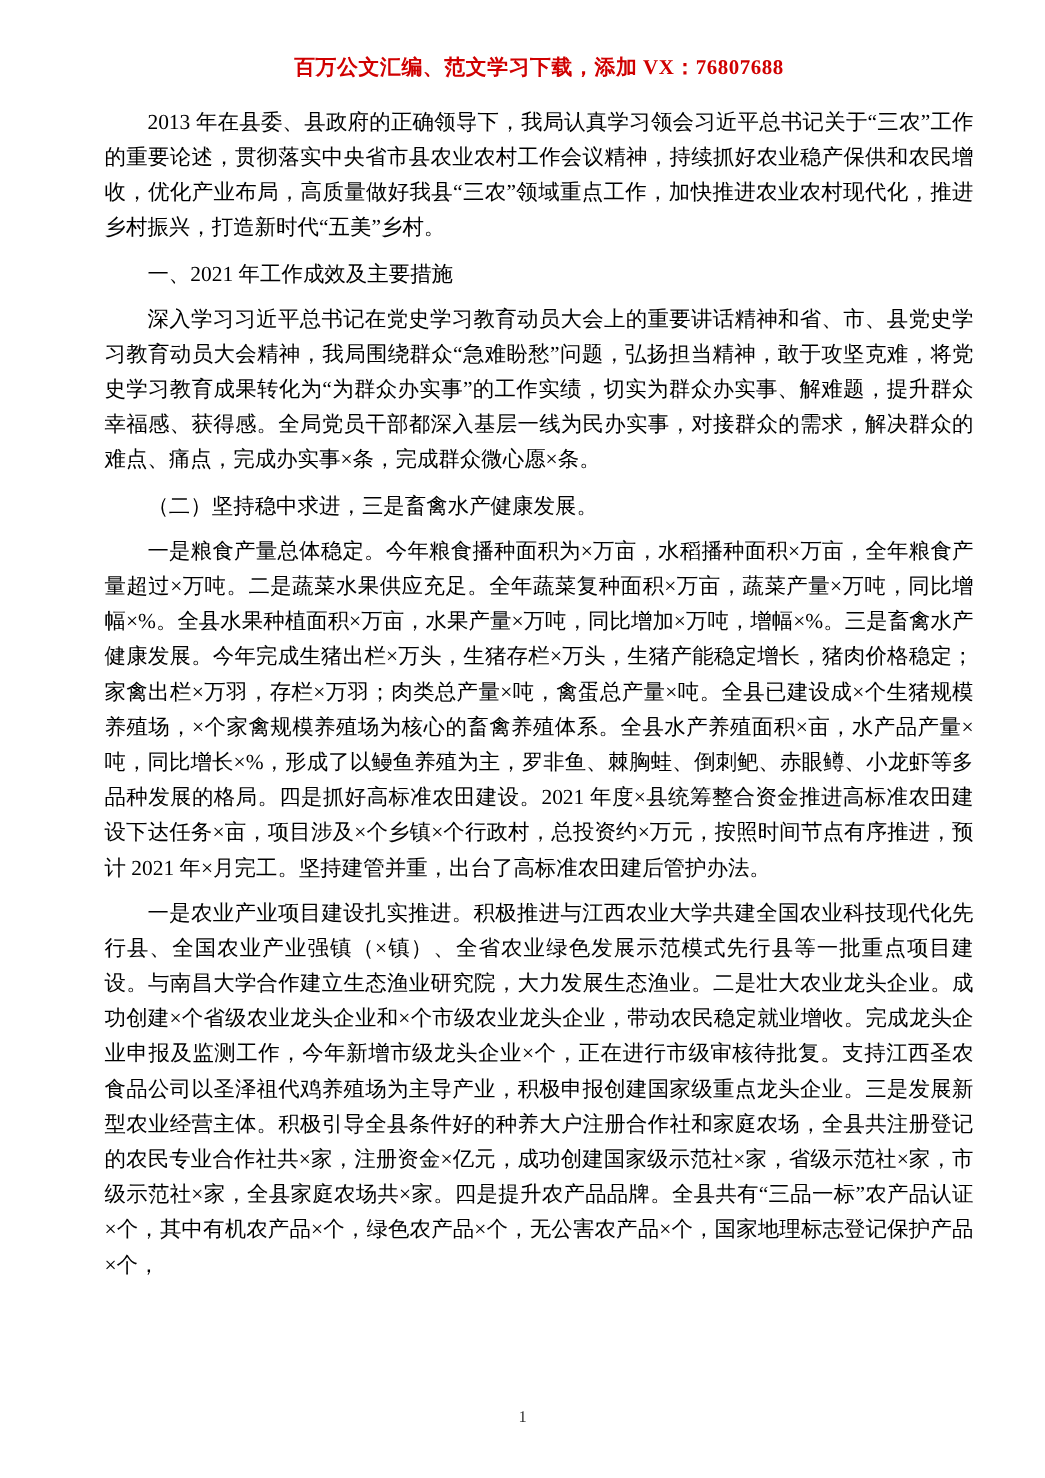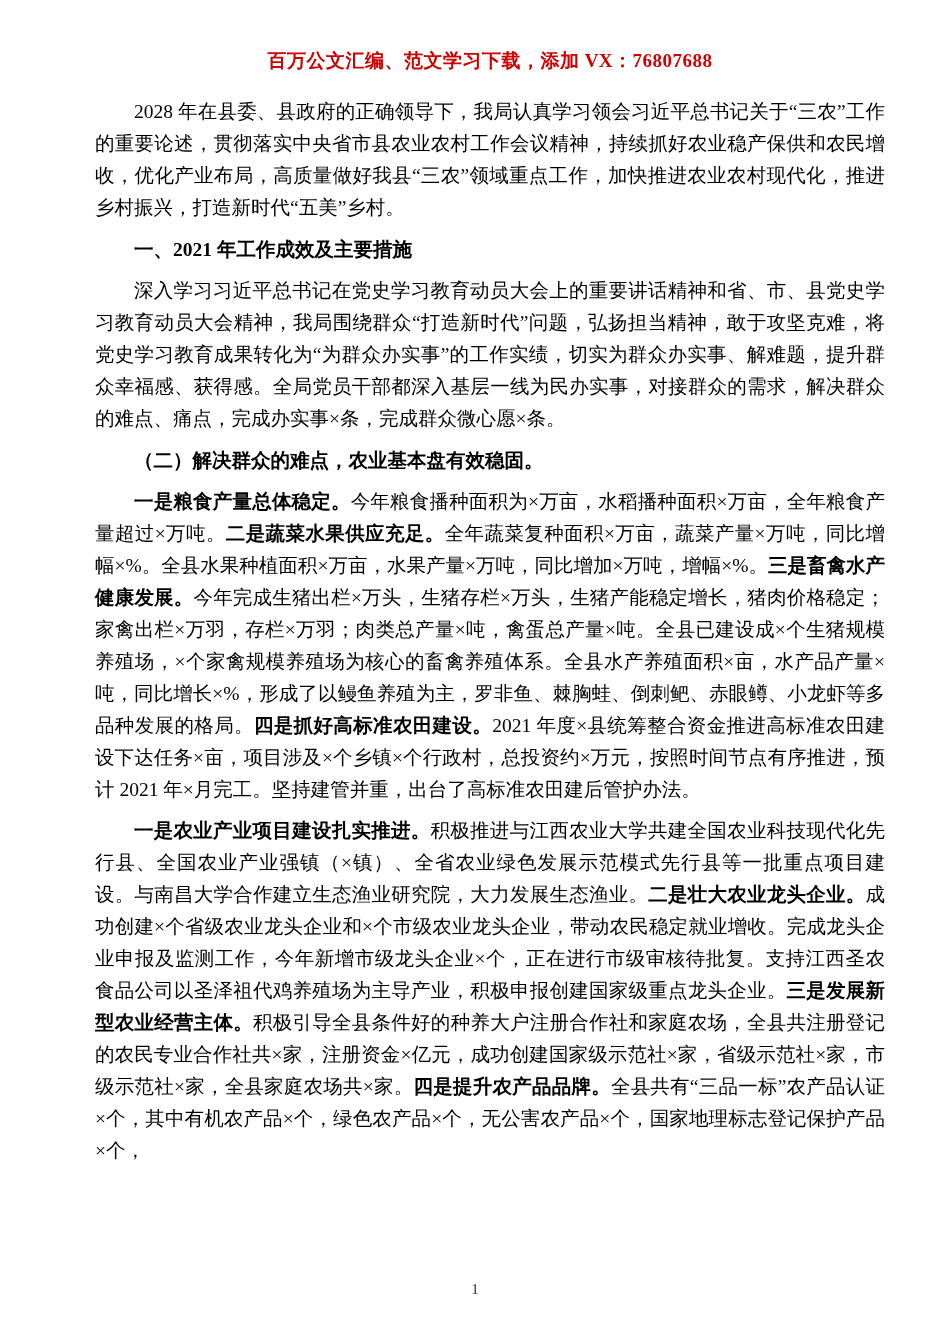--- a/index.html
+++ b/index.html
@@ -44,43 +44,43 @@
     font-size: 19.5px;
     line-height: 32px;
     text-indent: 2em;
     font-weight: bold;
     word-break: break-all;
   }
   p.spaced {
     margin-top: 9px;
   }
   b.inline {
-    font-weight: bold;
+    font-weight: normal;
   }
   .page-number {
     position: absolute;
     left: 0;
     right: 0;
     bottom: 46px;
     text-align: center;
     font-size: 15px;
     color: #333;
     font-family: "Liberation Serif", "DejaVu Serif", serif;
   }
 </style>
 </head>
 <body>
 
 <div class="page">
 
   <div class="watermark">百万公文汇编、范文学习下载，添加 VX：76807688</div>
 
   <div id="doc-body">
-      <p class="body-text spaced"><span>2028 年在县委、县政府的正确领导下，我局认真学习领会习近平总书记关于“三农”工作的重要论述，贯彻落实中央省市县农业农村工作会议精神，持续抓好农业稳产保供和农民增收，优化产业布局，高质量做好我县“三农”领域重点工作，加快推进农业农村现代化，推进乡村振兴，打造新时代“五美”乡村。</span></p>
+      <p class="body-text spaced"><span>2013 年在县委、县政府的正确领导下，我局认真学习领会习近平总书记关于“三农”工作的重要论述，贯彻落实中央省市县农业农村工作会议精神，持续抓好农业稳产保供和农民增收，优化产业布局，高质量做好我县“三农”领域重点工作，加快推进农业农村现代化，推进乡村振兴，打造新时代“五美”乡村。</span></p>
       <p class="heading"><b class="inline">一、2021 年工作成效及主要措施</b></p>
-      <p class="body-text spaced"><span>深入学习习近平总书记在党史学习教育动员大会上的重要讲话精神和省、市、县党史学习教育动员大会精神，我局围绕群众“打造新时代”问题，弘扬担当精神，敢于攻坚克难，将党史学习教育成果转化为“为群众办实事”的工作实绩，切实为群众办实事、解难题，提升群众幸福感、获得感。全局党员干部都深入基层一线为民办实事，对接群众的需求，解决群众的难点、痛点，完成办实事×条，完成群众微心愿×条。</span></p>
-      <p class="heading"><b class="inline">（二）解决群众的难点，农业基本盘有效稳固。</b></p>
+      <p class="body-text spaced"><span>深入学习习近平总书记在党史学习教育动员大会上的重要讲话精神和省、市、县党史学习教育动员大会精神，我局围绕群众“急难盼愁”问题，弘扬担当精神，敢于攻坚克难，将党史学习教育成果转化为“为群众办实事”的工作实绩，切实为群众办实事、解难题，提升群众幸福感、获得感。全局党员干部都深入基层一线为民办实事，对接群众的需求，解决群众的难点、痛点，完成办实事×条，完成群众微心愿×条。</span></p>
+      <p class="heading"><b class="inline">（二）坚持稳中求进，三是畜禽水产健康发展。</b></p>
       <p class="body-text spaced"><b class="inline">一是粮食产量总体稳定。</b><span>今年粮食播种面积为×万亩，水稻播种面积×万亩，全年粮食产量超过×万吨。</span><b class="inline">二是蔬菜水果供应充足。</b><span>全年蔬菜复种面积×万亩，蔬菜产量×万吨，同比增幅×%。全县水果种植面积×万亩，水果产量×万吨，同比增加×万吨，增幅×%。</span><b class="inline">三是畜禽水产健康发展。</b><span>今年完成生猪出栏×万头，生猪存栏×万头，生猪产能稳定增长，猪肉价格稳定；家禽出栏×万羽，存栏×万羽；肉类总产量×吨，禽蛋总产量×吨。全县已建设成×个生猪规模养殖场，×个家禽规模养殖场为核心的畜禽养殖体系。全县水产养殖面积×亩，水产品产量×吨，同比增长×%，形成了以鳗鱼养殖为主，罗非鱼、棘胸蛙、倒刺鲃、赤眼鳟、小龙虾等多品种发展的格局。</span><b class="inline">四是抓好高标准农田建设。</b><span>2021 年度×县统筹整合资金推进高标准农田建设下达任务×亩，项目涉及×个乡镇×个行政村，总投资约×万元，按照时间节点有序推进，预计 2021 年×月完工。坚持建管并重，出台了高标准农田建后管护办法。</span></p>
       <p class="body-text spaced"><b class="inline">一是农业产业项目建设扎实推进。</b><span>积极推进与江西农业大学共建全国农业科技现代化先行县、全国农业产业强镇（×镇）、全省农业绿色发展示范模式先行县等一批重点项目建设。与南昌大学合作建立生态渔业研究院，大力发展生态渔业。</span><b class="inline">二是壮大农业龙头企业。</b><span>成功创建×个省级农业龙头企业和×个市级农业龙头企业，带动农民稳定就业增收。完成龙头企业申报及监测工作，今年新增市级龙头企业×个，正在进行市级审核待批复。支持江西圣农食品公司以圣泽祖代鸡养殖场为主导产业，积极申报创建国家级重点龙头企业。</span><b class="inline">三是发展新型农业经营主体。</b><span>积极引导全县条件好的种养大户注册合作社和家庭农场，全县共注册登记的农民专业合作社共×家，注册资金×亿元，成功创建国家级示范社×家，省级示范社×家，市级示范社×家，全县家庭农场共×家。</span><b class="inline">四是提升农产品品牌。</b><span>全县共有“三品一标”农产品认证×个，其中有机农产品×个，绿色农产品×个，无公害农产品×个，国家地理标志登记保护产品×个，</span></p>
     </div>
 
   <div class="page-number">1</div>
 </div>
 
 </body></html>

